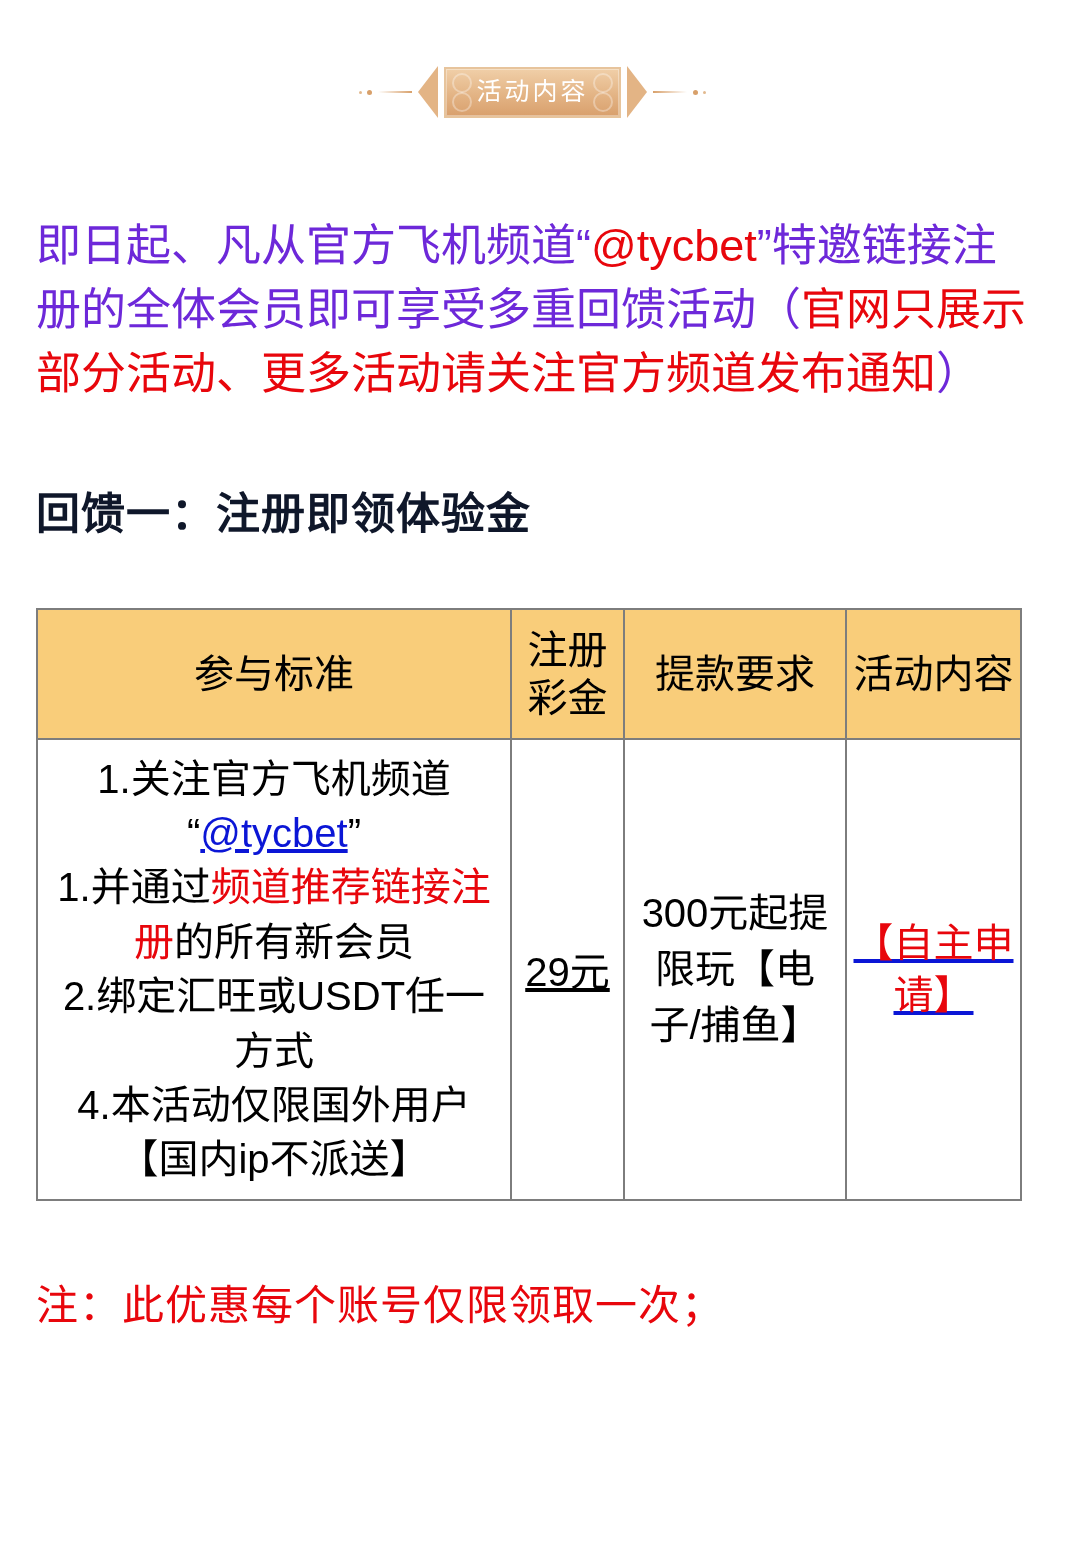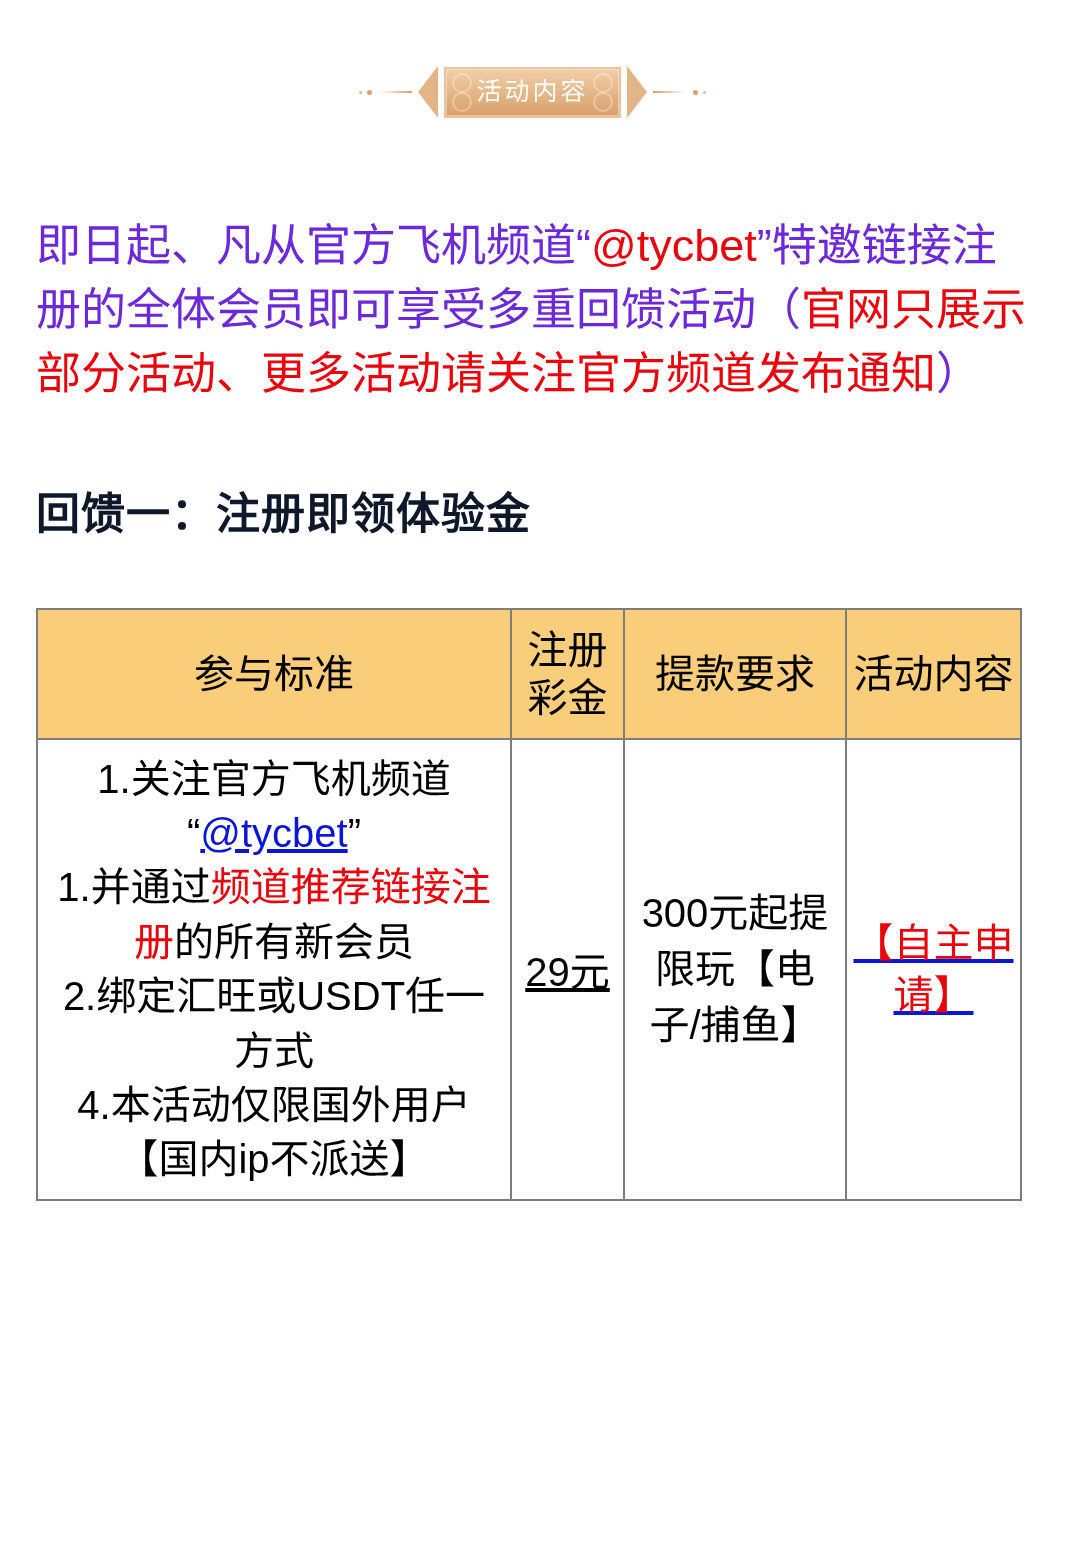--- a/index.html
+++ b/index.html
@@ -238,13 +238,14 @@
           <div>300元起提</div>
           <div>限玩【电子/捕鱼】</div>
         </td>
         <td class="claim">
           <a class="link-red" href="#">【自主申请】</a>
         </td>
       </tr>
     </tbody>
   </table>
 
+  <p class="note">注：此优惠每个账号仅限领取一次；</p>
 </div>
 
 </body></html>

